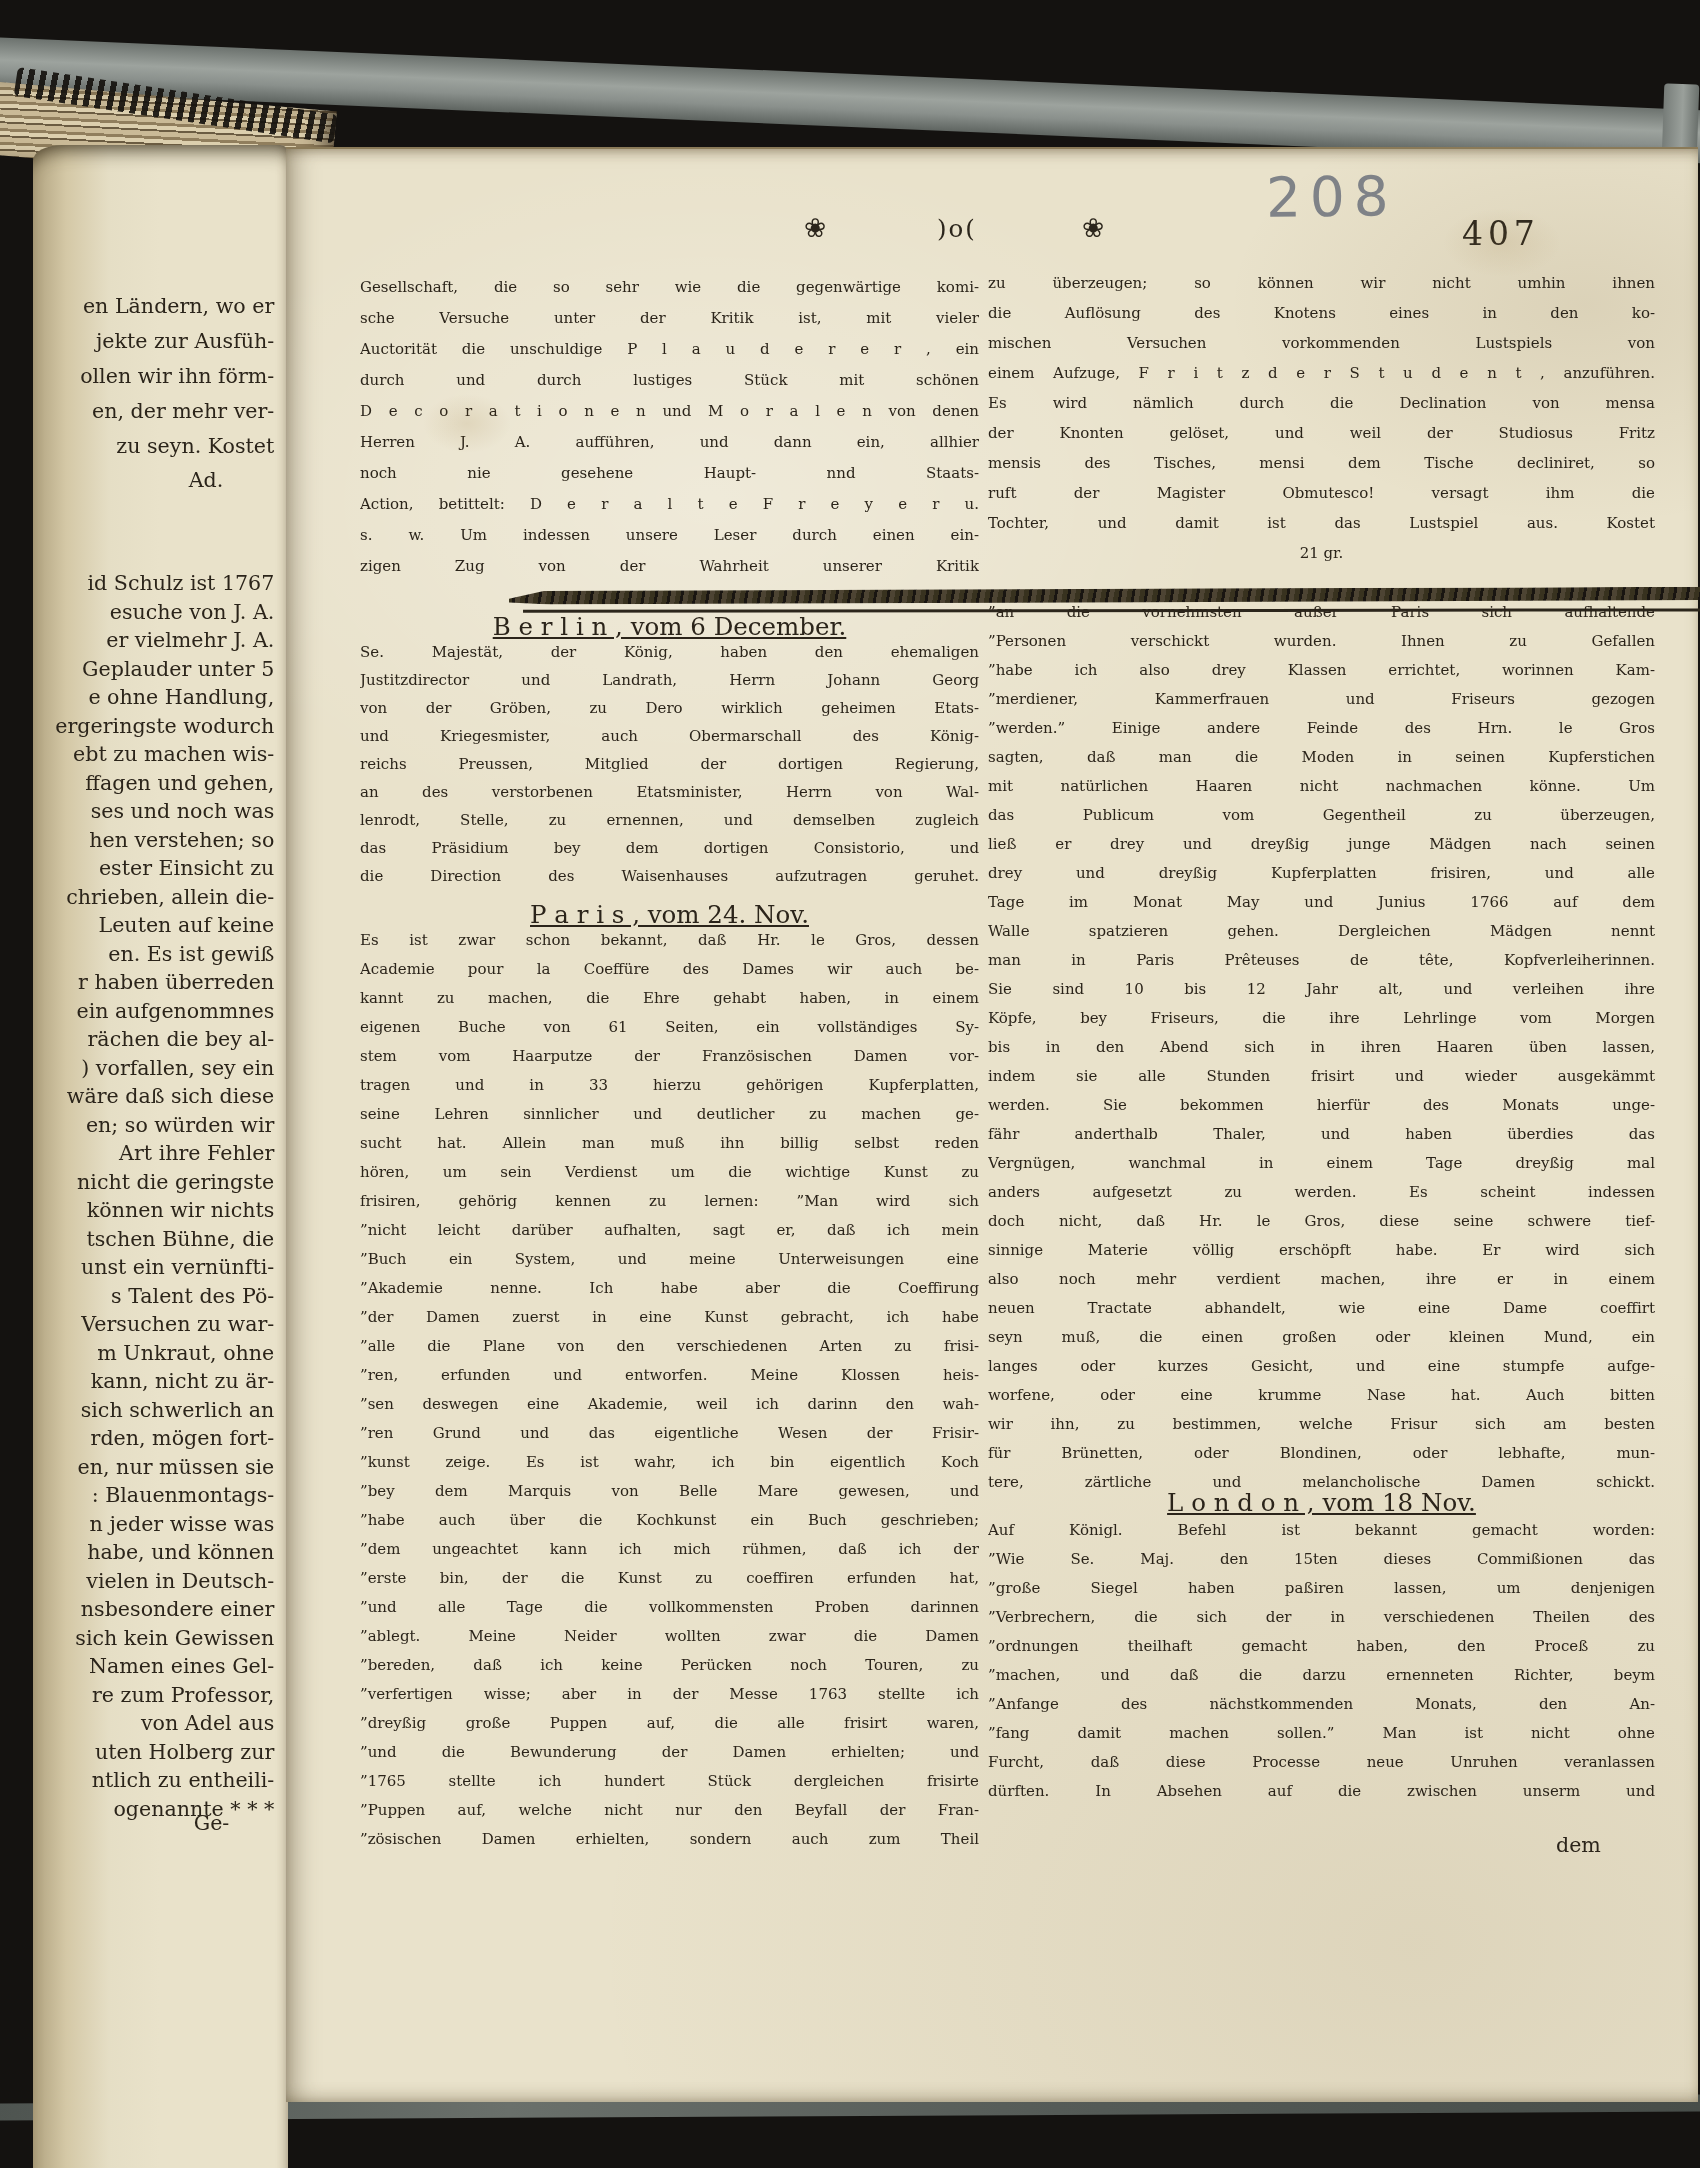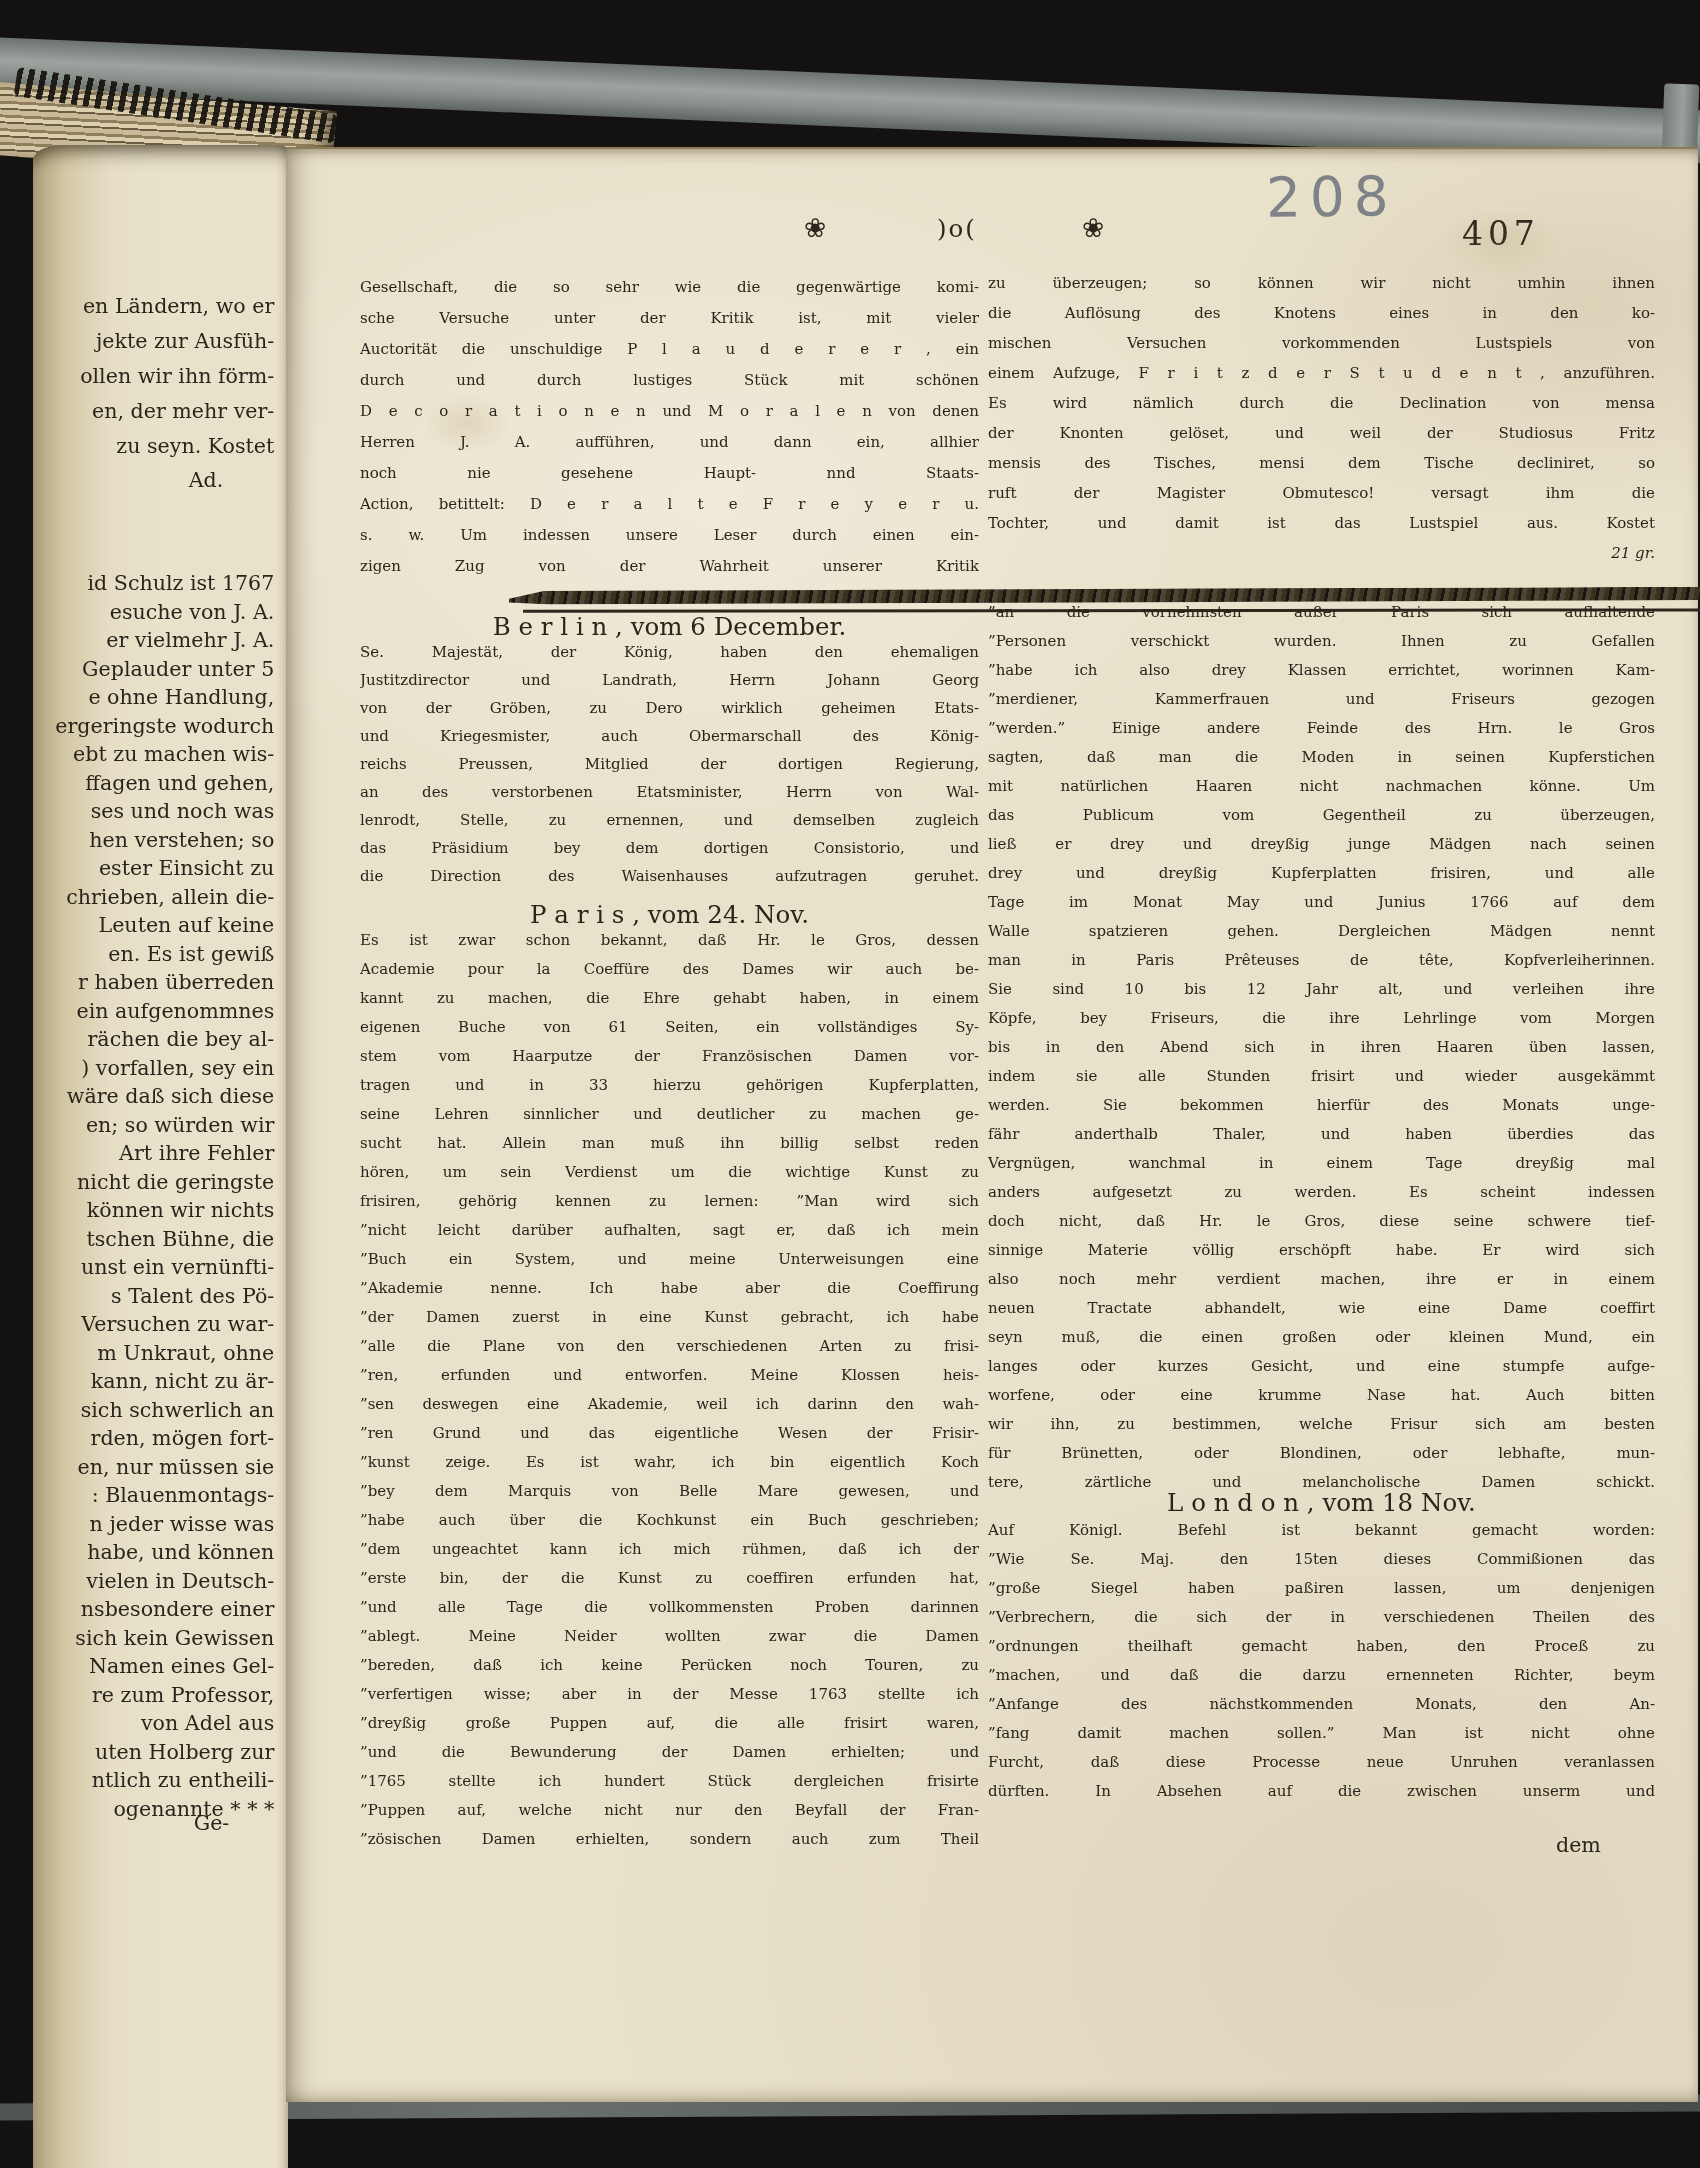--- a/index.html
+++ b/index.html
@@ -81,23 +81,23 @@
   .ornament-row span{position:absolute;top:63px;}
   .ornament{font-family:"DejaVu Sans", sans-serif;font-size:26.5px;color:#2c261c;}
   .orn-mid{font-size:24.5px;letter-spacing:2px;color:#2c261c;font-family:"DejaVu Serif",serif;}
   
   .block{position:absolute;font-size:15px;}
   .col-l{left:74px;width:619px;}
   .col-r{left:702px;width:667px;}
   .tl{height:var(--lh);overflow:hidden;}
   .just .tl{text-align:justify;}
   .just .tl::after{content:"";display:inline-block;width:100%;height:0;}
-  .tl.noj{text-align:right;font-style:italic;}
+  .tl.noj{text-align:center;}
   .tl.noj::after{content:none;}
-  .heading{position:absolute;font-size:24.5px;text-align:center;height:29px;overflow:hidden;}
+  .heading{position:absolute;font-size:24.5px;text-align:center;height:29px;overflow:hidden;text-decoration:underline;}
   .catchword{position:absolute;font-size:20.6px;}
   .divider{position:absolute;left:223px;top:439px;width:1392px;transform:rotate(-.15deg);}
   .divider-bar{
     height:14.7px;
     background:repeating-linear-gradient(100deg,#38321f 0 4.9px,#191511 4.9px 7.8px,#4d4433 7.8px 12.7px);
     clip-path:polygon(0% 60%,2.5% 8%,99.6% 0%,100% 42%,98% 90%,3% 100%,0% 86%);
   }
   .divider-line{height:2.9px;margin-top:5.9px;margin-left:13.7px;width:97%;background:#2c261c;transform:rotate(.08deg);}
   .stain{position:absolute;border-radius:50%;pointer-events:none;}
 </style>

